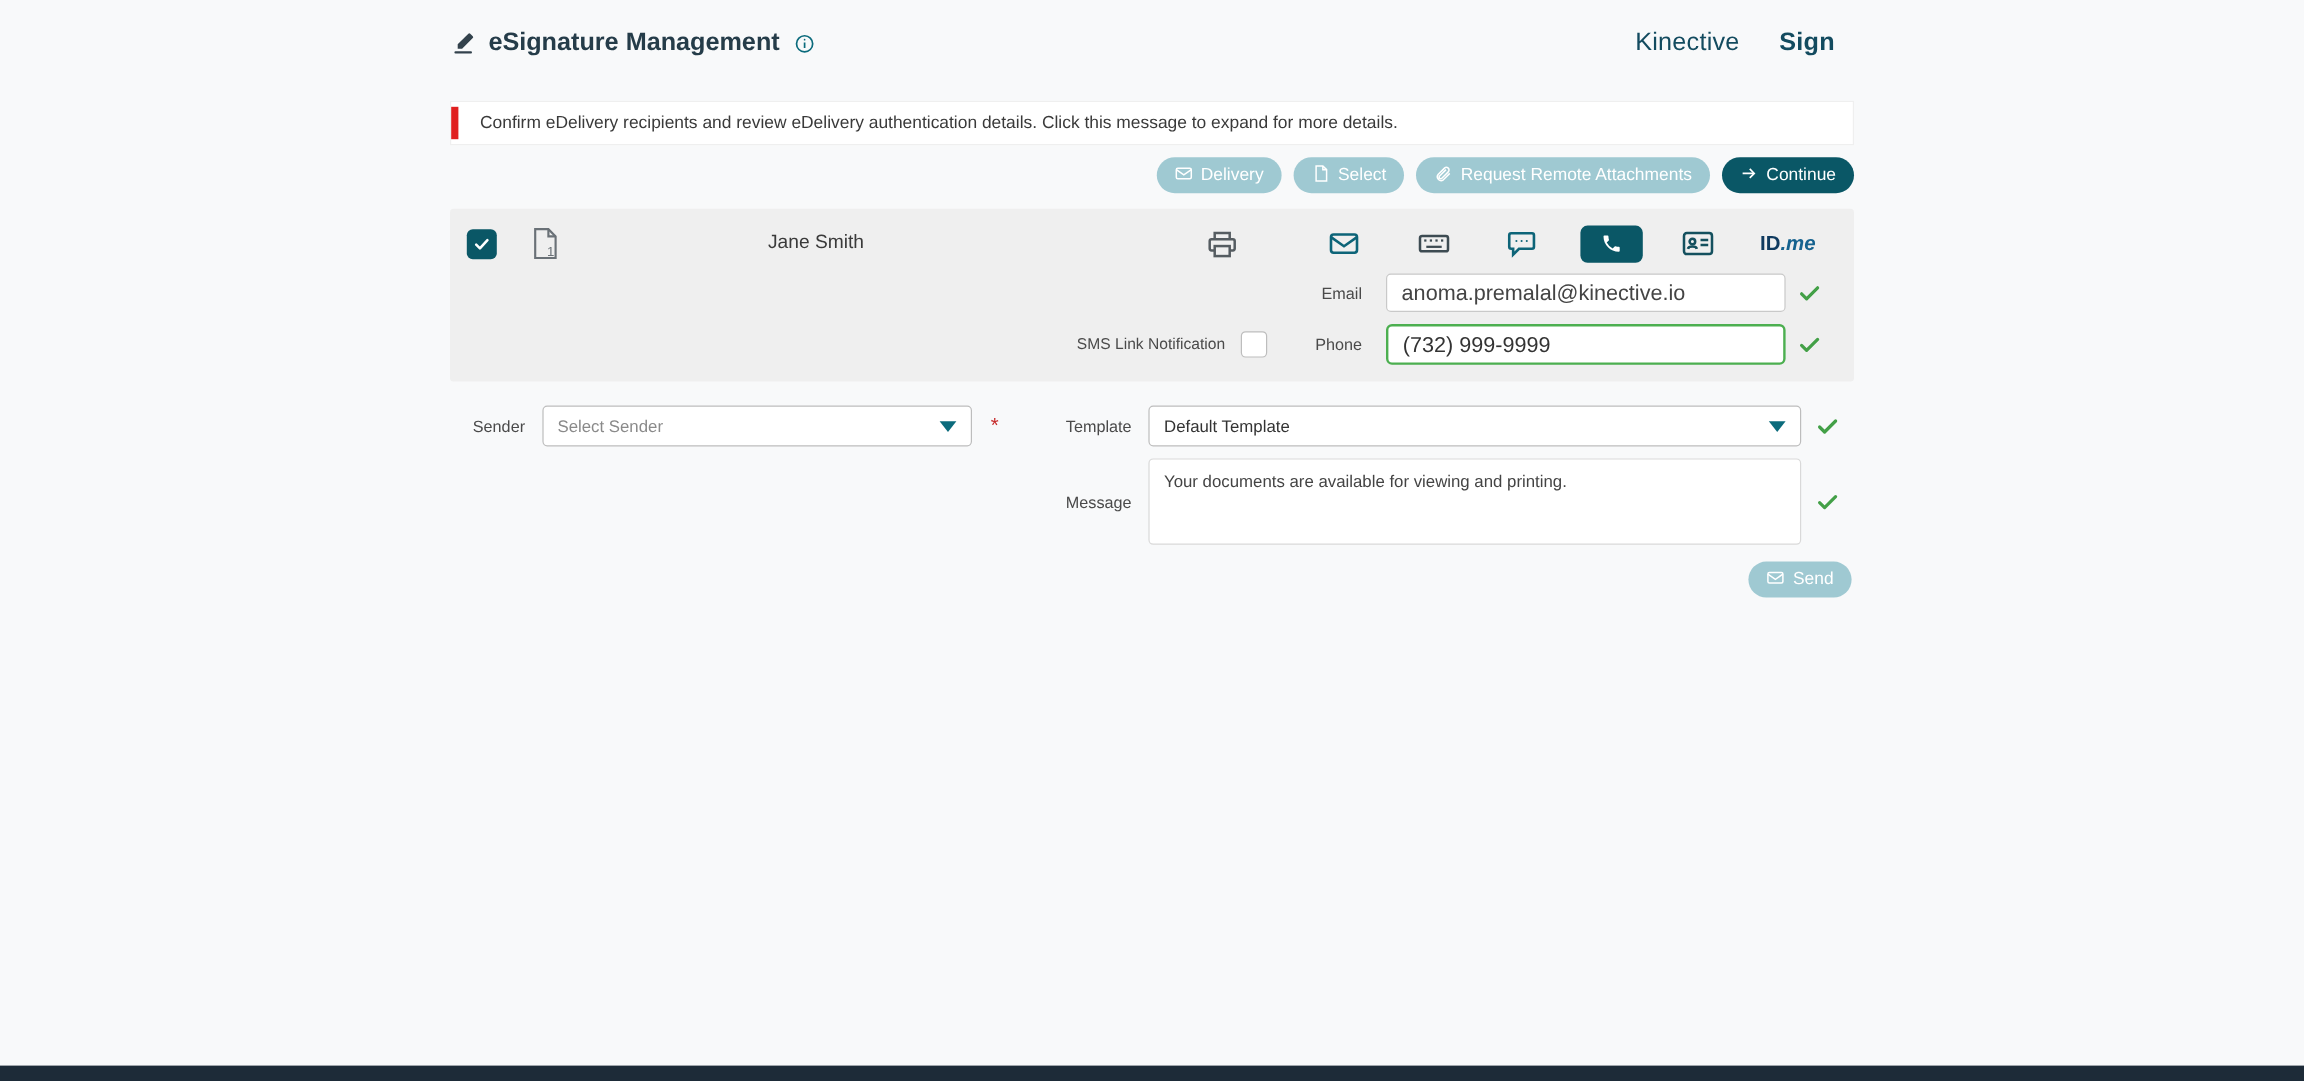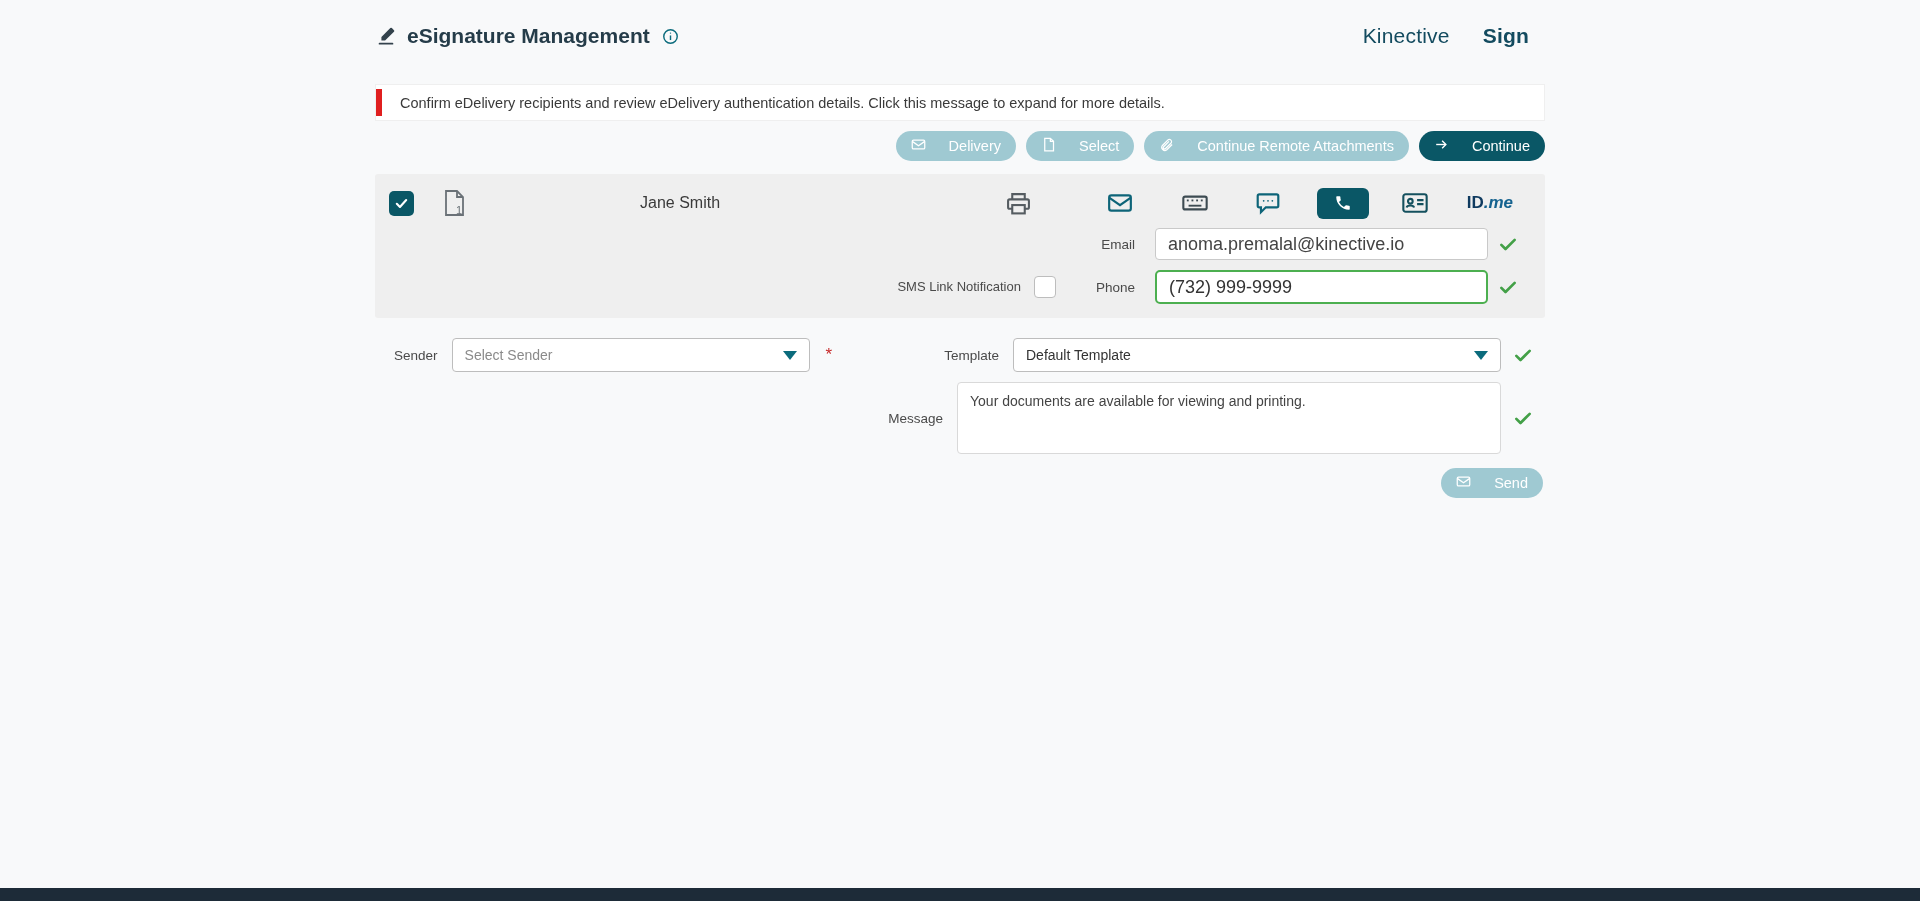--- a/index.html
+++ b/index.html
@@ -40,21 +40,21 @@
     margin-top: 36px; background: #fff; height: 37px; position: relative;
     border: 1px solid #efefef; display: flex; align-items: center; padding-left: 24px;
     font-size: 14.5px; color: #3a3a3a; cursor: pointer;
   }
   .alert::before {
     content: ""; position: absolute; left: 0; top: 4px; bottom: 4px; width: 6px; background: #e01f1f;
   }
 
   .toolbar { margin-top: 10px; display: flex; justify-content: flex-end; align-items: center; gap: 10px; }
   .pill {
-    display: inline-flex; align-items: center; gap: 23px; height: 30px; padding: 0 15px;
+    display: inline-flex; align-items: center; gap: 7px; height: 30px; padding: 0 15px;
     border-radius: 16px; font-size: 14.5px; color: #fff; border: none; cursor: pointer;
     font-family: inherit; white-space: nowrap;
   }
   .pill svg { width: 15px; height: 15px; }
   .pill.light { background: #9fc9d2; }
   .pill.dark  { background: #0a5766; }
 
   
   .recipient {
     margin-top: 13px; background: #efefef; border-radius: 3px;
@@ -114,21 +114,21 @@
     height: 34px; background: #fff; border: 1px solid #bdbdbd; border-radius: 4px;
     display: flex; align-items: center; padding: 0 12px; cursor: pointer; font-size: 14px;
   }
   .select .sel-text { flex: 1; }
   .select .caret {
     width: 0; height: 0; border-left: 7px solid transparent; border-right: 7px solid transparent;
     border-top: 9px solid #0b6b7c; margin-left: 10px; flex: 0 0 auto;
   }
   .sel-sender { width: 358px; }
   .sel-sender .sel-text { color: #8a8a8a; }
-  .sel-template { width: 488px; }
+  .sel-template { width: 544px; }
   .sel-template .sel-text { color: #333; }
   .req-mark { color: #c62828; font-size: 17px; margin-left: 16px; line-height: 0; }
 
   .md-right-row { display: flex; align-items: center; justify-content: flex-end; }
   .f-label { width: 90px; text-align: right; font-size: 13.5px; color: #4a4a4a; margin-right: 14px; flex: 0 0 auto; }
   .md-check-slot { width: 44px; display: flex; justify-content: flex-start; padding-left: 12px; flex: 0 0 auto; }
   .md-check-slot svg { width: 20px; height: 20px; }
   .row-subject { margin-top: 14px; }
   .subject-input {
     width: 544px; height: 32px; border: 1px solid #d9d9d9; border-radius: 4px;
@@ -191,21 +191,21 @@
           <span><svg viewBox="0 0 24 24" fill="none" stroke="#fff" stroke-width="2" width="15" height="15">
                 <path d="M6 2h9l5 5v15H6z"></path>
                 <path d="M15 2v5h5"></path>
               </svg></span>
           <span>Select</span>
         </button>
         <button class="pill light">
           <span><svg viewBox="0 0 24 24" fill="none" stroke="#fff" stroke-width="2" width="15" height="15">
                 <path d="M21 12l-8.5 8.5a5 5 0 0 1-7-7L14 5a3.5 3.5 0 0 1 5 5l-8.5 8.5a2 2 0 0 1-3-3L16 7"></path>
               </svg></span>
-          <span>Continue Remote Attachments</span>
+          <span>Request Remote Attachments</span>
         </button>
         <button class="pill dark">
           <span><svg viewBox="0 0 24 24" fill="none" stroke="#fff" stroke-width="2.2" width="15" height="15">
                 <path d="M3.5 12h15"></path>
                 <path d="M13 6l6 6-6 6"></path>
               </svg></span>
           <span>Continue</span>
         </button>
       </div>
 

